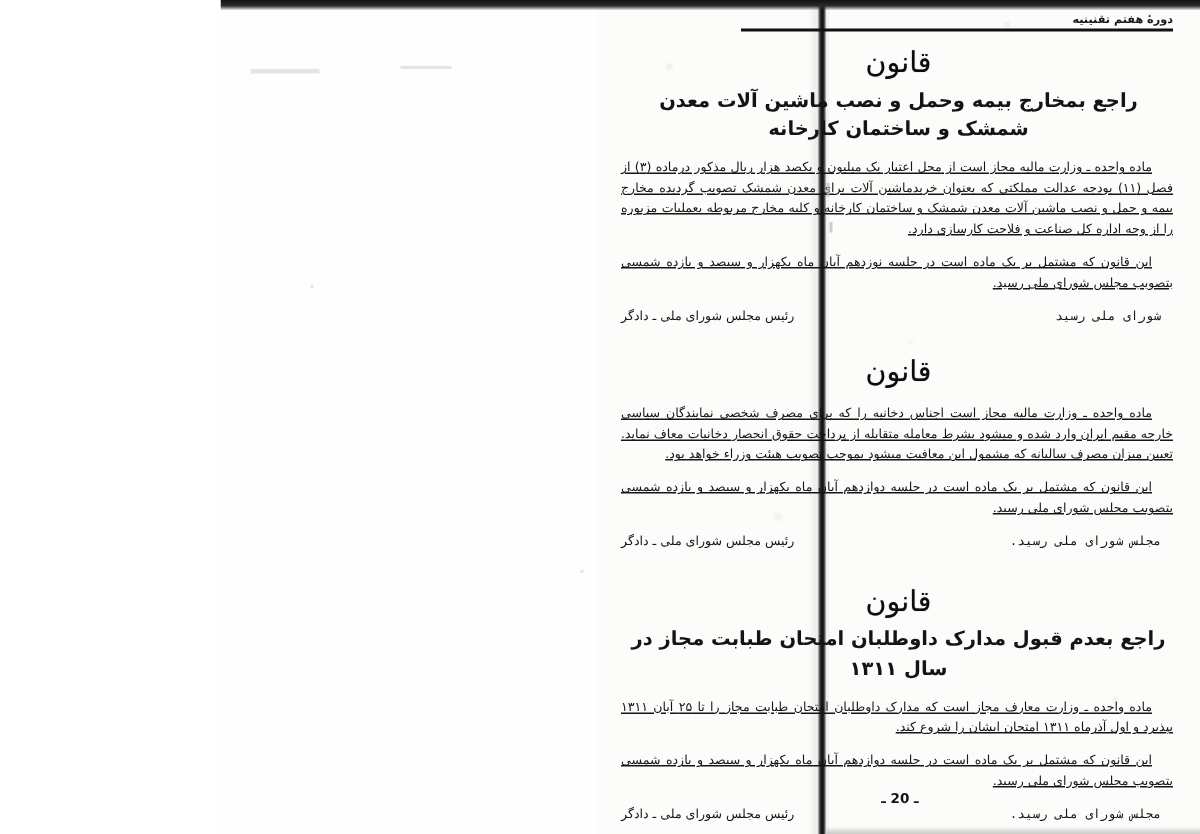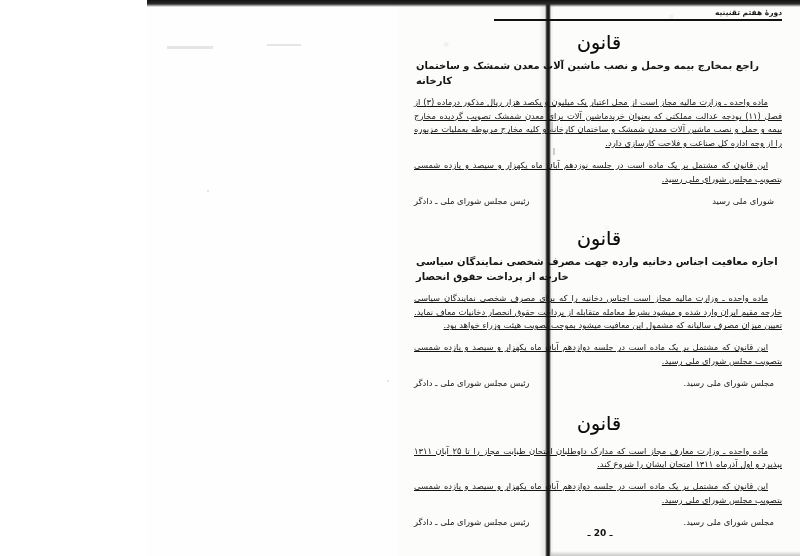--- a/index.html
+++ b/index.html
@@ -119,22 +119,22 @@
     text-align: center;
     font-size: 19px;
     font-weight: normal;
     line-height: 1.25;
     letter-spacing: .5px;
     color: #0c0c0c;
     text-shadow: 0 0 .6px rgba(0,0,0,.5);
     margin-bottom: 3px;
   }
   .law-subtitle {
-    text-align: left;
-    font-size: 10px;
+    text-align: center;
+    font-size: 13px;
     font-weight: bold;
     line-height: 1.5;
     color: #141414;
     padding: 0 6px;
     margin-bottom: 5px;
   }
   .law-body {
     font-size: 8.4px;
     line-height: 1.62;
     text-align: justify;
@@ -149,21 +149,21 @@
   .signature-row {
     display: flex;
     justify-content: space-between;
     align-items: baseline;
     font-size: 8.4px;
     line-height: 1.6;
     color: #151515;
     padding: 0 14px 0 4px;
     margin-top: 1px;
   }
-  .sig-left  { text-align: right; }
+  .sig-left  { text-align: right; font-family: Liberation Mono, monospace; }
   .sig-right { text-align: right; }
 
   .folio {
     position: absolute;
     right: 120px;
     top: 528px;
     width: 160px;
     text-align: center;
     font-size: 9px;
     font-weight: bold;
@@ -213,31 +213,31 @@
       <p class="law-body">ماده واحده ـ وزارت مالیه مجاز است از محل اعتبار یک میلیون و یکصد هزار ریال مذکور درماده (۳) از فصل (۱۱) بودجه عدالت مملکتی که بعنوان خریدماشین آلات برای معدن شمشک تصویب گردیده مخارج بیمه و حمل و نصب ماشین آلات معدن شمشک و ساختمان کارخانه و کلیه مخارج مربوطه بعملیات مزبوره را از وجه اداره کل صناعت و فلاحت کارسازی دارد.</p>
       <p class="law-body">این قانون که مشتمل بر یک ماده است در جلسه نوزدهم آبان ماه یکهزار و سیصد و یازده شمسی بتصویب مجلس شورای ملی رسید.</p>
       <div class="signature-row">
         <span class="sig-left">شورای ملی رسید</span>
         <span class="sig-right">رئیس مجلس شورای ملی ـ دادگر</span>
       </div>
     </div>
 
     <div class="law-block second">
       <div class="law-title">قانون</div>
-      <div class="law-subtitle">اجازه معافیت اجناس دخانیه وارده جهت مصرف شخصی نمایندگان سیاسی خارجه از پرداخت حقوق انحصار</div>
       <p class="law-body">ماده واحده ـ وزارت مالیه مجاز است اجناس دخانیه را که برای مصرف شخصی نمایندگان سیاسی خارجه مقیم ایران وارد شده و میشود بشرط معامله متقابله از پرداخت حقوق انحصار دخانیات معاف نماید. تعیین میزان مصرف سالیانه که مشمول این معافیت میشود بموجب تصویب هیئت وزراء خواهد بود.</p>
       <p class="law-body">این قانون که مشتمل بر یک ماده است در جلسه دوازدهم آبان ماه یکهزار و سیصد و یازده شمسی بتصویب مجلس شورای ملی رسید.</p>
       <div class="signature-row">
         <span class="sig-left">مجلس شورای ملی رسید.</span>
         <span class="sig-right">رئیس مجلس شورای ملی ـ دادگر</span>
       </div>
     </div>
 
     <div class="law-block third">
       <div class="law-title">قانون</div>
+      <div class="law-subtitle">راجع بعدم قبول مدارک داوطلبان امتحان طبابت مجاز در سال ۱۳۱۱</div>
       <p class="law-body">ماده واحده ـ وزارت معارف مجاز است که مدارک داوطلبان امتحان طبابت مجاز را تا ۲۵ آبان ۱۳۱۱ بپذیرد و اول آذرماه ۱۳۱۱ امتحان ایشان را شروع کند.</p>
       <p class="law-body">این قانون که مشتمل بر یک ماده است در جلسه دوازدهم آبان ماه یکهزار و سیصد و یازده شمسی بتصویب مجلس شورای ملی رسید.</p>
       <div class="signature-row">
         <span class="sig-left">مجلس شورای ملی رسید.</span>
         <span class="sig-right">رئیس مجلس شورای ملی ـ دادگر</span>
       </div>
     </div>
 
   </div>
 

